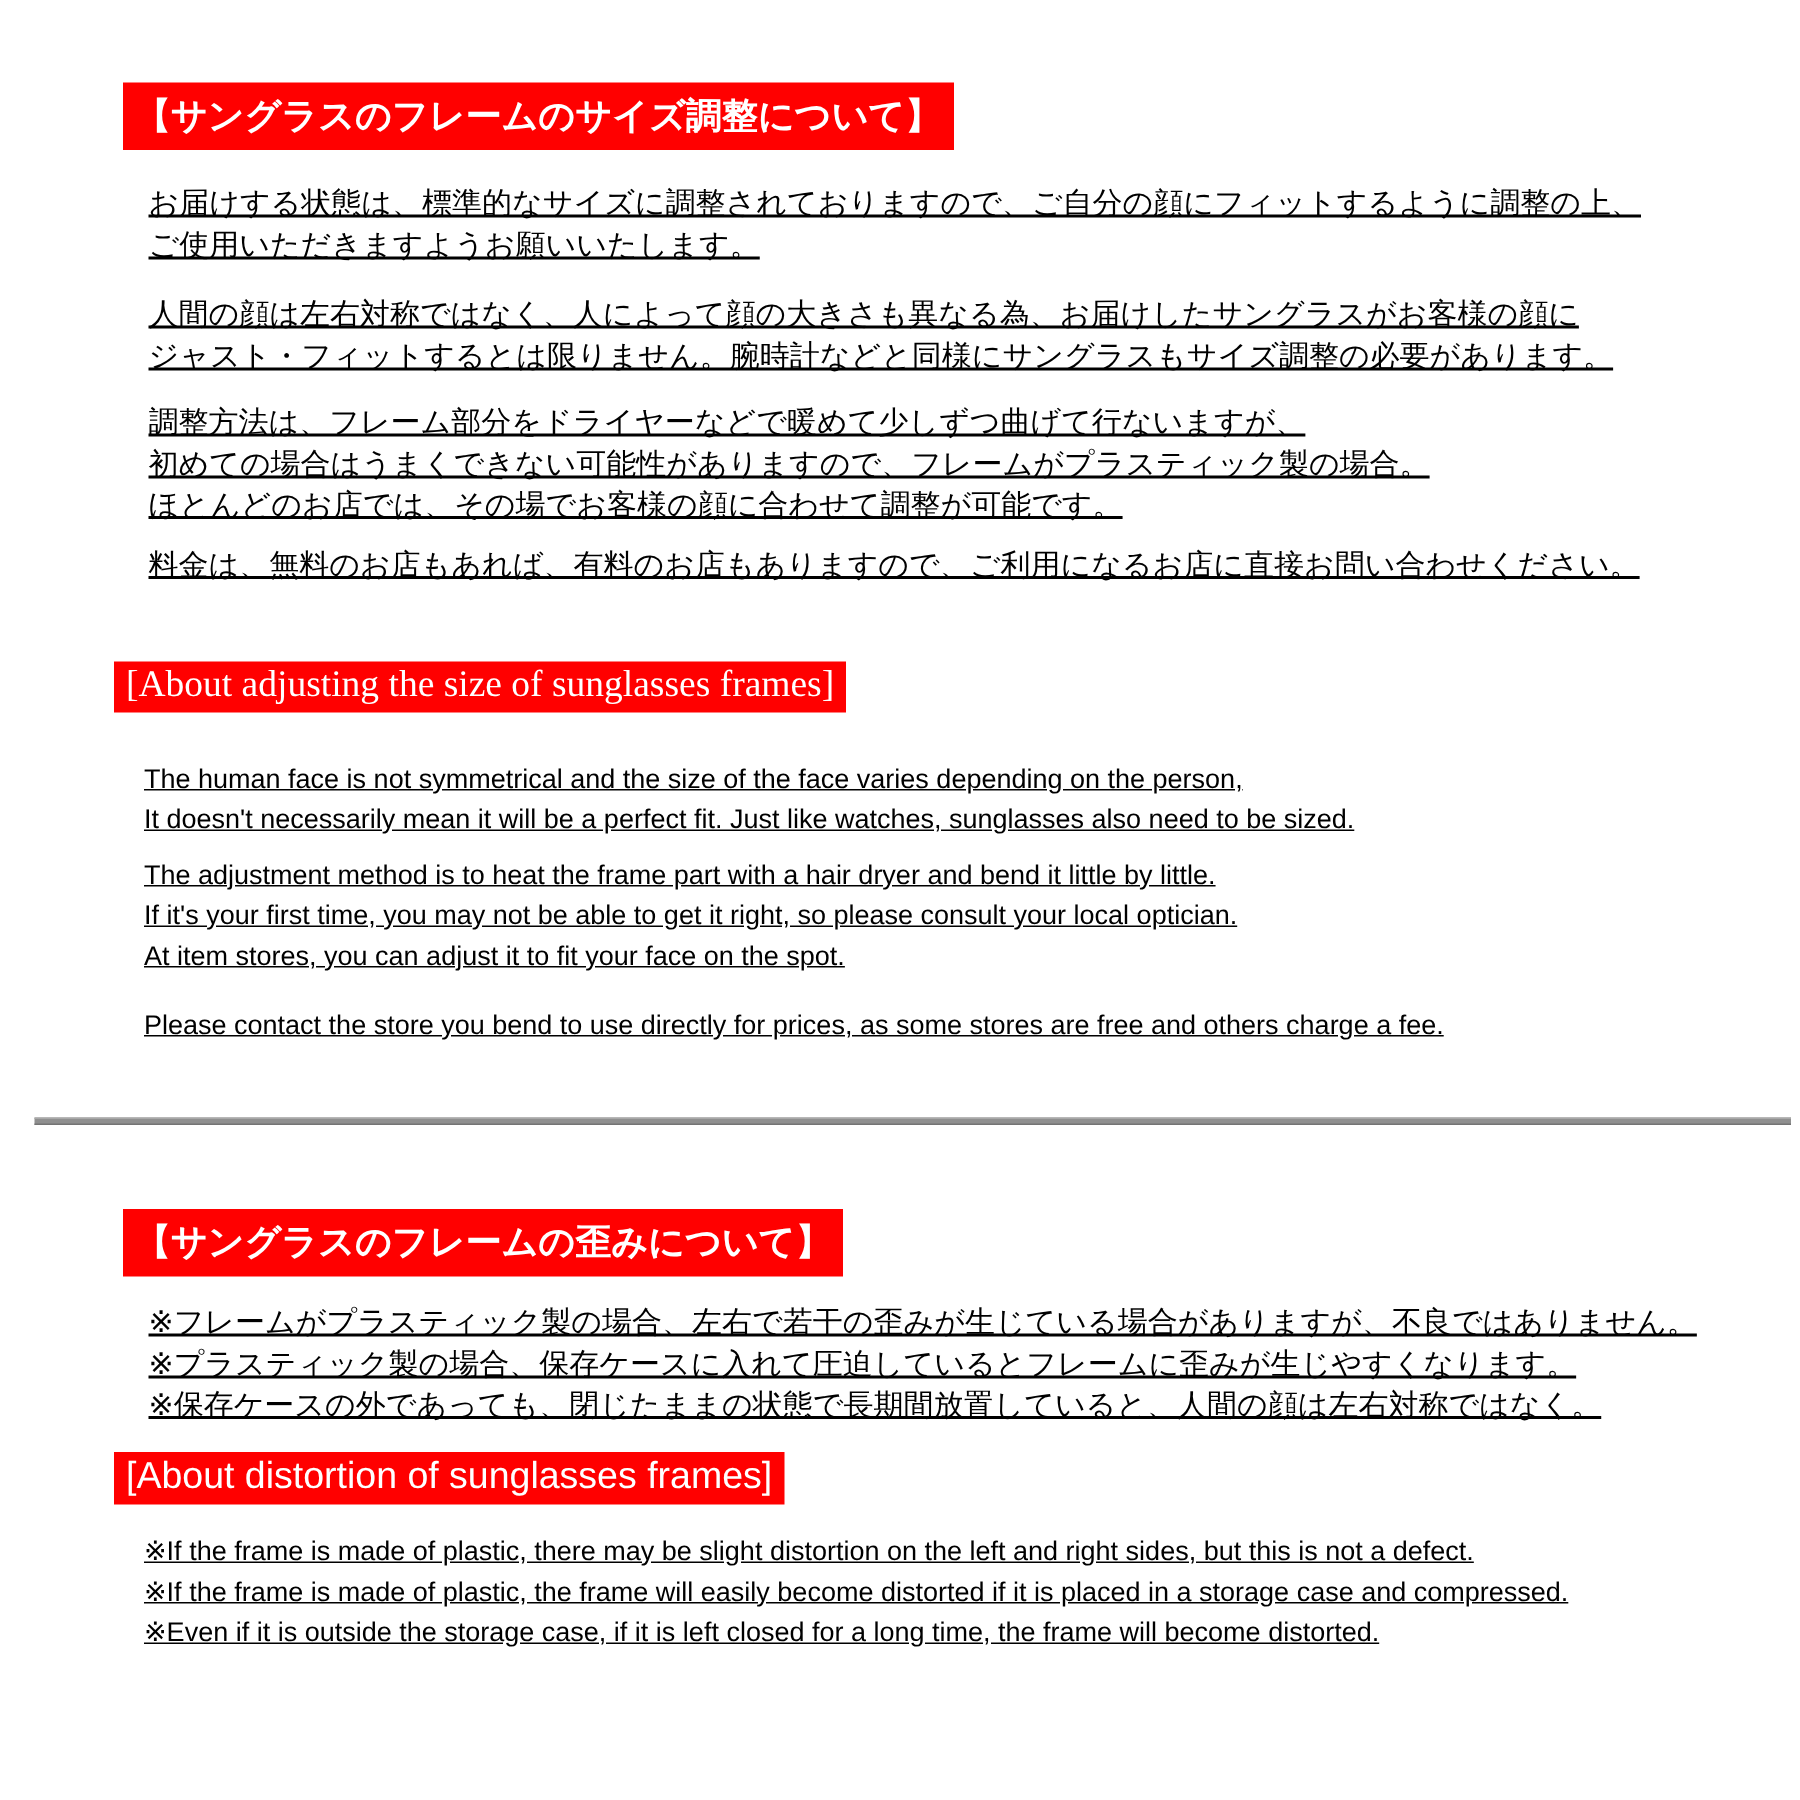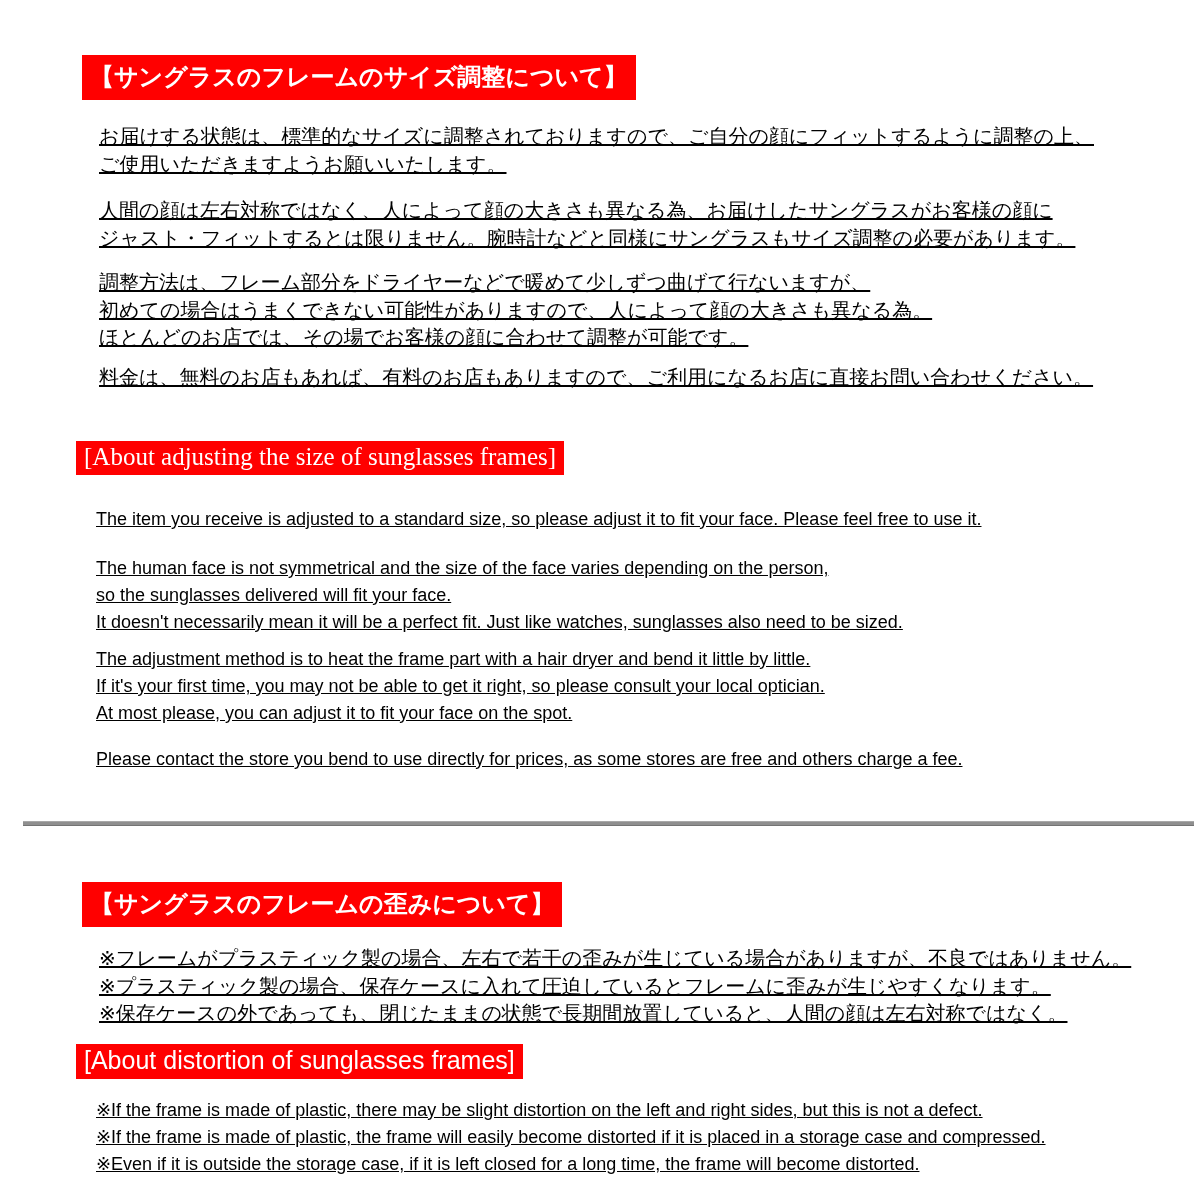--- a/index.html
+++ b/index.html
@@ -97,46 +97,42 @@
       <div class="line">ご使用いただきますようお願いいたします。</div>
     </div>
 
     <div class="para jp-text jp-para-2">
       <div class="line">人間の顔は左右対称ではなく、人によって顔の大きさも異なる為、お届けしたサングラスがお客様の顔に</div>
       <div class="line">ジャスト・フィットするとは限りません。腕時計などと同様にサングラスもサイズ調整の必要があります。</div>
     </div>
 
     <div class="para jp-text jp-para-3">
       <div class="line">調整方法は、フレーム部分をドライヤーなどで暖めて少しずつ曲げて行ないますが、</div>
-      <div class="line">初めての場合はうまくできない可能性がありますので、人によって顔の大きさも異なる為。</div>
+      <div class="line">初めての場合はうまくできない可能性がありますので、フレームがプラスティック製の場合。</div>
       <div class="line">ほとんどのお店では、その場でお客様の顔に合わせて調整が可能です。</div>
     </div>
 
     <div class="para jp-text jp-para-4">
       <div class="line">料金は、無料のお店もあれば、有料のお店もありますので、ご利用になるお店に直接お問い合わせください。</div>
     </div>
 
     <div class="banner-wrap-2">
       <span class="banner en">[About adjusting the size of sunglasses frames]</span>
     </div>
 
-    <div class="para en-text en-para-1">
-      <div class="line">The item you receive is adjusted to a standard size, so please adjust it to fit your face. Please feel free to use it.</div>
-    </div>
 
     <div class="para en-text en-para-2">
       <div class="line">The human face is not symmetrical and the size of the face varies depending on the person,</div>
-      <div class="line">so the sunglasses delivered will fit your face.</div>
       <div class="line">It doesn't necessarily mean it will be a perfect fit. Just like watches, sunglasses also need to be sized.</div>
     </div>
 
     <div class="para en-text en-para-3">
       <div class="line">The adjustment method is to heat the frame part with a hair dryer and bend it little by little.</div>
       <div class="line">If it's your first time, you may not be able to get it right, so please consult your local optician.</div>
-      <div class="line">At most please, you can adjust it to fit your face on the spot.</div>
+      <div class="line">At item stores, you can adjust it to fit your face on the spot.</div>
     </div>
 
     <div class="para en-text en-para-4">
       <div class="line">Please contact the store you bend to use directly for prices, as some stores are free and others charge a fee.</div>
     </div>
 
   </div>
 
   <div class="divider"></div>
 

